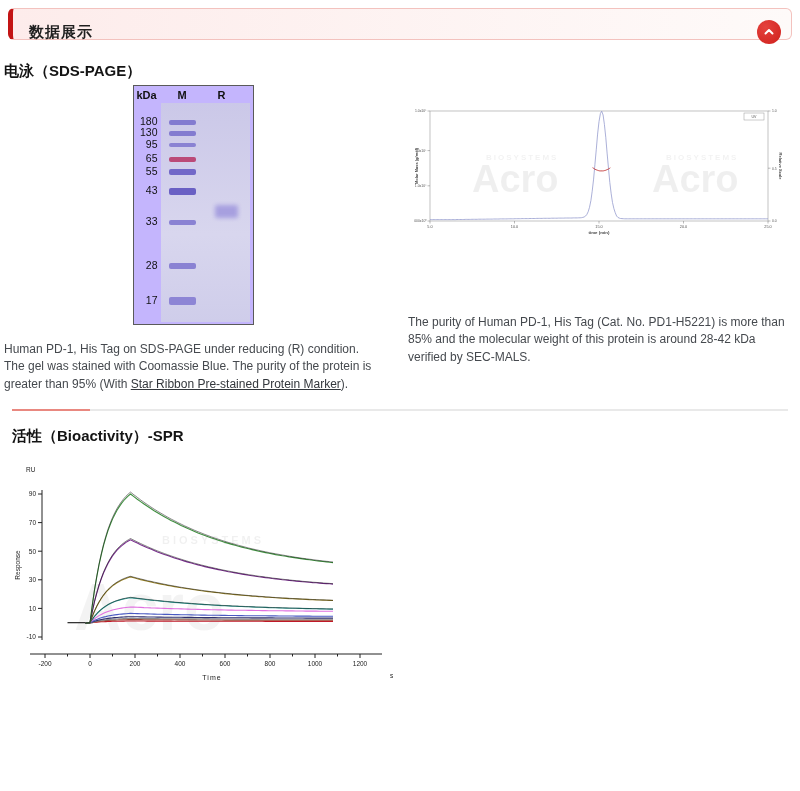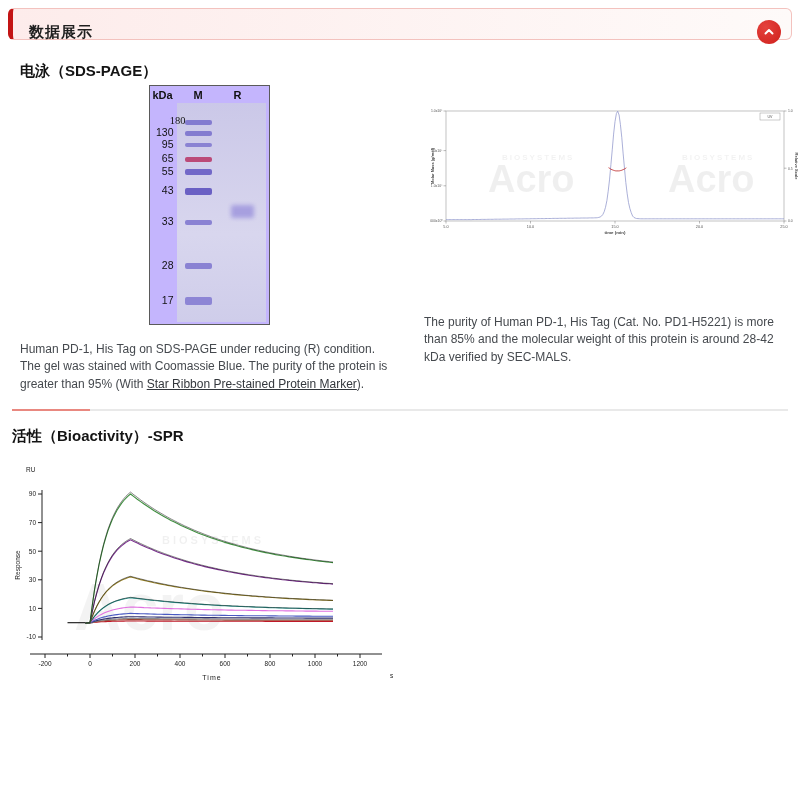--- a/index.html
+++ b/index.html
@@ -8,21 +8,21 @@
   
   .topbar { margin: 8px; height: 32px; display: flex; align-items: center;
     background: linear-gradient(to right, #fdeceb, #fefaf9);
     border: 1px solid #f3c2be; border-left: 5px solid #c31414; border-radius: 6px;
     padding: 16px 10px 0 16px; }
   .topbar-title { font-size: 15px; font-weight: bold; color: #1f1f1f; letter-spacing: 1px; }
   .collapse-btn { margin-left: auto; width: 24px; height: 24px; border-radius: 50%;
     background: radial-gradient(circle at 35% 30%, #e5423d, #cf201c); border: none;
     display: flex; align-items: center; justify-content: center; cursor: pointer; }
   
-  .columns { display: flex; gap: 26px; padding: 0 20px; margin-top: 14px; }
+  .columns { display: flex; gap: 26px; padding: 0 4px; margin-top: 14px; }
   .col-left { width: 378px; flex: none; }
   .col-right { flex: 1; min-width: 0; }
   h2.sec-heading { font-size: 15px; font-weight: bold; color: #141414; margin-top: 8px; }
   .fig-area { height: 254px; margin-top: 4px; }
   .fig-area.center { display: flex; justify-content: center; }
   .fig-area.sec { padding-top: 44px; padding-left: 6px; }
   .caption { font-size: 12px; line-height: 1.45; color: #45494e; margin-top: 2px; }
   .caption a { color: #33373c; text-decoration: underline; cursor: pointer; }
   .divider { margin: 16px 12px 0; height: 2px;
     background: linear-gradient(to right, #e98880 0, #e98880 78px, #e9e9e9 78px, #e9e9e9 100%); }
@@ -56,21 +56,21 @@
 
 <div class="columns">
   <div class="col-left">
     <h2 class="sec-heading">电泳（SDS-PAGE）</h2>
     <div class="fig-area center">
       <div class="gel-figure">
         <div class="gel-rect"></div>
       <span class="gel-h" style="left: 3px;">kDa</span>
           <span class="gel-h" style="left: 44px;">M</span>
           <span class="gel-h" style="left: 84px;">R</span>
-          <span class="gel-kda" style="left: 12px; top: 29px; font-family: Liberation Serif, serif;">180</span>
+          <span class="gel-kda" style="left: 0px; top: 29px;">180</span>
           <div class="gel-band" style="left: 35px; top: 33.5px; width: 27px; height: 5px; background: rgb(131, 123, 208);"></div>
           <span class="gel-kda" style="left: 0px; top: 40px;">130</span>
           <div class="gel-band" style="left: 35px; top: 44.5px; width: 27px; height: 5px; background: rgb(131, 123, 208);"></div>
           <span class="gel-kda" style="left: 0px; top: 52px;">95</span>
           <div class="gel-band" style="left: 35px; top: 57px; width: 27px; height: 4px; background: rgb(138, 130, 211);"></div>
           <span class="gel-kda" style="left: 0px; top: 66px;">65</span>
           <div class="gel-band" style="left: 35px; top: 70.5px; width: 27px; height: 5px; background: rgb(187, 74, 120);"></div>
           <span class="gel-kda" style="left: 0px; top: 79px;">55</span>
           <div class="gel-band" style="left: 35px; top: 83px; width: 27px; height: 6px; background: rgb(114, 104, 200);"></div>
           <span class="gel-kda" style="left: 0px; top: 98px;">43</span>

